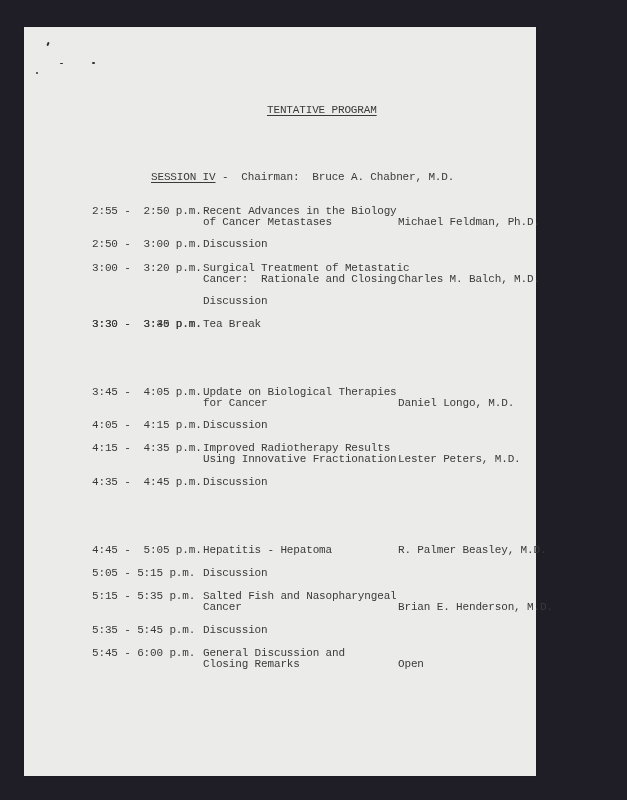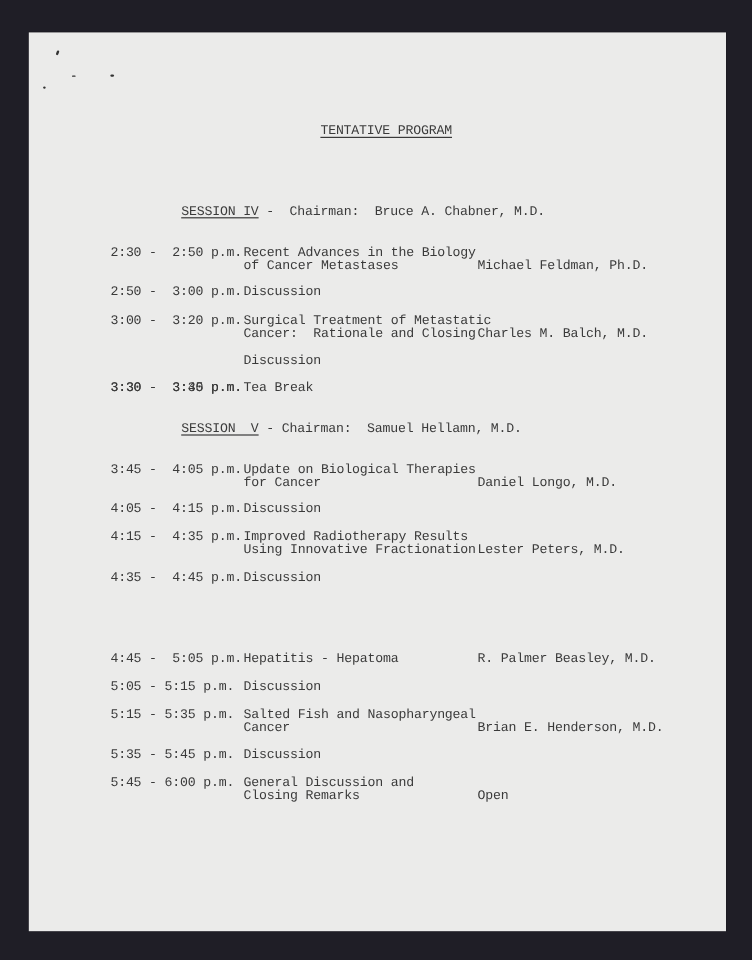--- a/index.html
+++ b/index.html
@@ -11,21 +11,21 @@
       height: 800px;
       background: #1f1e26;
       position: relative;
       overflow: hidden;
       font-family: "Liberation Mono", "DejaVu Sans Mono", monospace;
     }
     .paper {
       position: absolute;
       left: 24px;
       top: 27px;
-      width: 581px;
+      width: 512px;
       height: 749px;
       background: #ebebea;
       box-shadow: 0 0 1px rgba(0,0,0,0.4);
     }
     .speck {
       position: absolute;
       background: #333;
       border-radius: 1px;
     }
     .txt {
@@ -53,21 +53,21 @@
   <span class="speck" style="left:23px;top:15px;width:2px;height:4px;transform:rotate(20deg);"></span>
   <span class="speck" style="left:36px;top:36px;width:3px;height:1px;"></span>
   <span class="speck" style="left:68px;top:35px;width:3px;height:2px;"></span>
   <span class="speck" style="left:12px;top:45px;width:2px;height:2px;"></span>
 
   <div class="txt u" style="left:243px;top:77px;">TENTATIVE PROGRAM</div>
 
   <div class="txt" style="left:127px;top:144px;"><span class="u">SESSION IV</span><span> - </span> <span>Chairman:</span>  <span>Bruce A. Chabner, M.D.</span></div>
 
   <div>
-    <div class="txt time" style="top:178px;">2:30 -  2:50 p.m.</div>
+    <div class="txt time" style="top:178px;">2:55 -  2:50 p.m.</div>
     <div class="txt title" style="top:178px;">Recent Advances in the Biology</div>
     <div class="txt title" style="top:189px;">of Cancer Metastases</div>
     <div class="txt speaker" style="top:189px;">Michael Feldman, Ph.D.</div>
   </div>
   <div>
     <div class="txt time" style="top:211px;">2:50 -  3:00 p.m.</div>
     <div class="txt title" style="top:211px;">Discussion</div>
   </div>
   <div>
     <div class="txt time" style="top:235px;">3:00 -  3:20 p.m.</div>
@@ -77,21 +77,20 @@
   </div>
   <div>
     <div class="txt time" style="top:256px;margin-top:35px;">3:30 -  3:30 p.m.</div>
     <div class="txt title" style="top:268px;">Discussion</div>
   </div>
   <div>
     <div class="txt time" style="top:291px;">3:30 -  3:45 p.m.</div>
     <div class="txt title" style="top:291px;">Tea Break</div>
   </div>
 
-  <div class="txt" style="left:127px;top:325px;"><span class="u">SESSION  V</span><span> - </span><span>Chairman:</span>  <span>Samuel Hellamn, M.D.</span></div>
 
   <div>
     <div class="txt time" style="top:359px;">3:45 -  4:05 p.m.</div>
     <div class="txt title" style="top:359px;">Update on Biological Therapies</div>
     <div class="txt title" style="top:370px;">for Cancer</div>
     <div class="txt speaker" style="top:370px;">Daniel Longo, M.D.</div>
   </div>
   <div>
     <div class="txt time" style="top:392px;">4:05 -  4:15 p.m.</div>
     <div class="txt title" style="top:392px;">Discussion</div>

